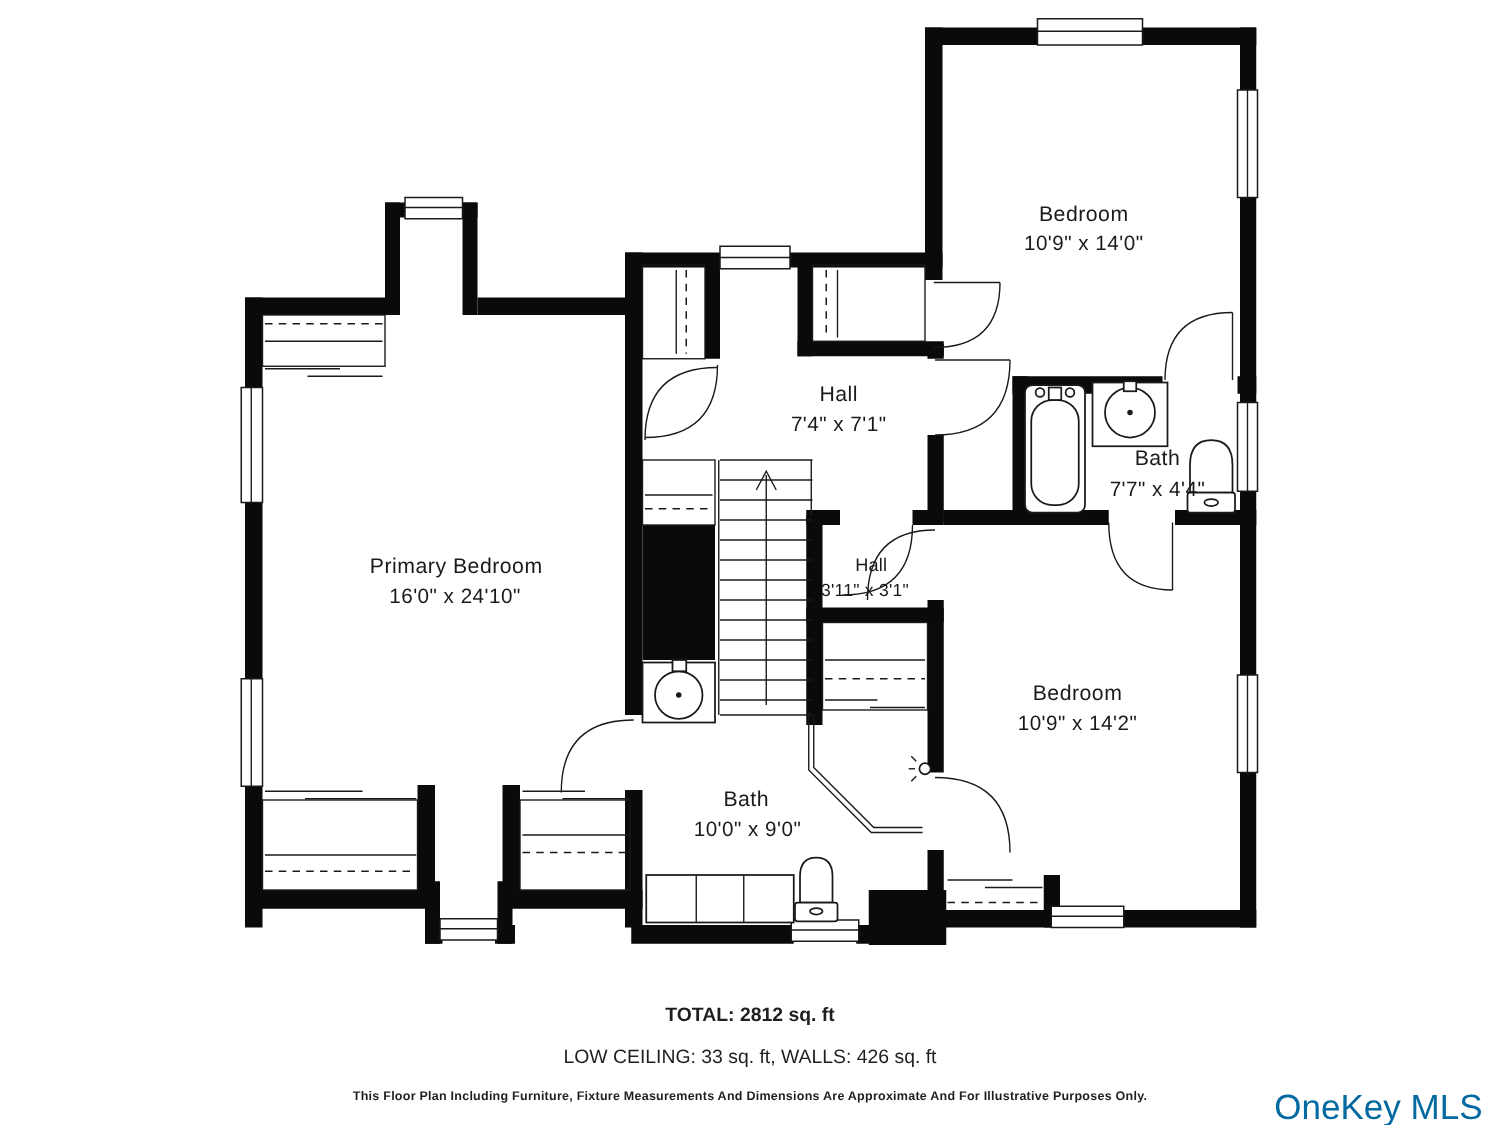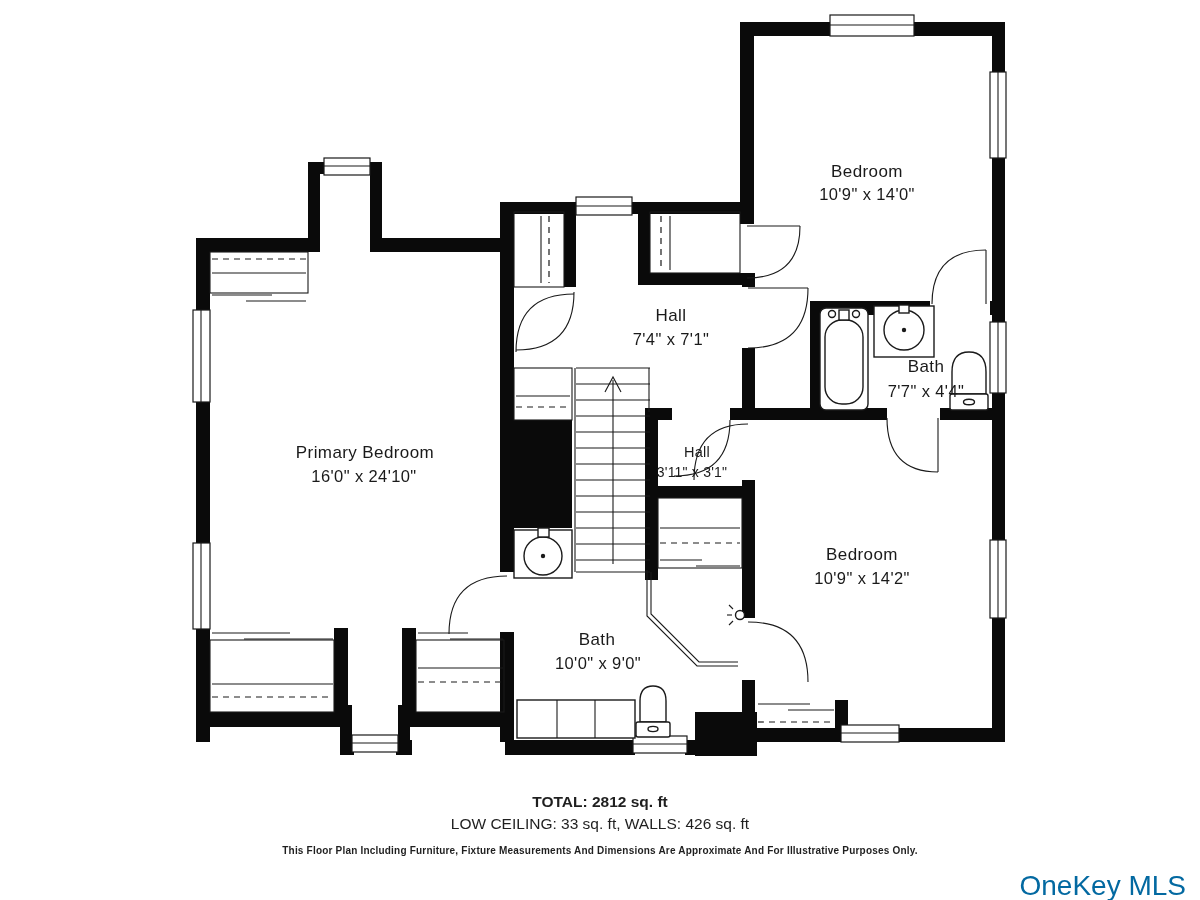--- a/index.html
+++ b/index.html
@@ -10,21 +10,21 @@
   .room-name{font-size:17px;letter-spacing:.4px;}
   .room-dims{font-size:16.5px;letter-spacing:.4px;}
   .room-name-sm{font-size:14.5px;letter-spacing:.2px;}
   .room-dims-sm{font-size:14px;letter-spacing:.2px;}
   .wall{fill:#0a0a0a;stroke:none;}
   .thin2{stroke:#1a1a1a;stroke-width:1.1;fill:none;}
   .dash{stroke:#1a1a1a;stroke-width:1.2;fill:none;stroke-dasharray:6 5;}
   .winr{fill:#ffffff;stroke:#1a1a1a;stroke-width:1.2;}
   .fix{fill:#ffffff;stroke:#1a1a1a;stroke-width:1.4;}
   .footer{position:absolute;left:0;right:0;top:789px;text-align:center;color:#1f1f1f;}
-  .footer div{margin:4px;line-height:17.5px;font-size:15.5px;}
+  .footer div{margin:15px;line-height:17.5px;font-size:15.5px;}
   .footer .t1{font-weight:bold;}
   .footer .disc{font-size:10px;font-weight:bold;margin-top:10px;letter-spacing:.2px;}
   .watermark{position:absolute;right:14px;top:870px;font-size:28px;color:#0369a1;}
 </style>
 </head>
 <body>
 
 <div id="plan-wrap">
 <svg width="1200" height="900" viewBox="0 0 1200 900" xmlns="http://www.w3.org/2000/svg">
 

